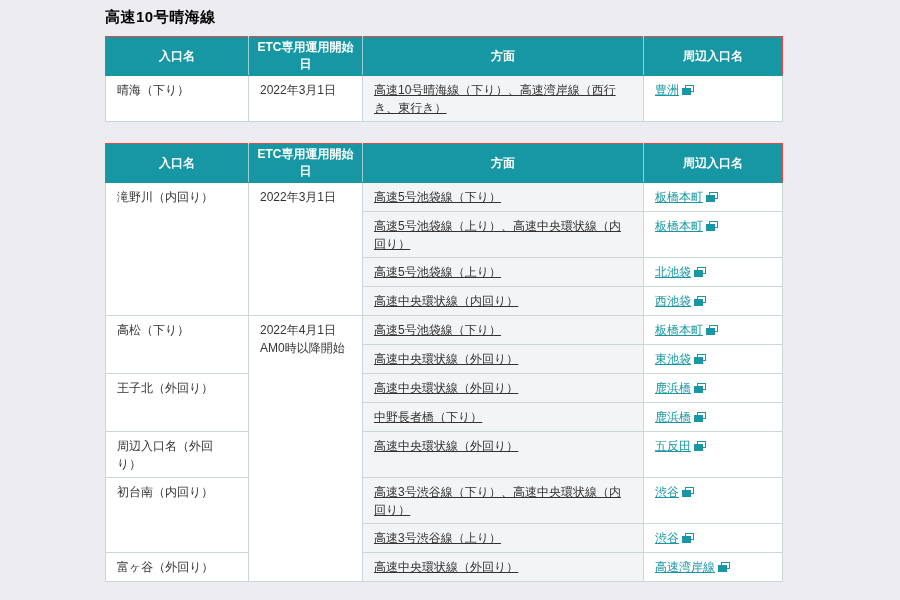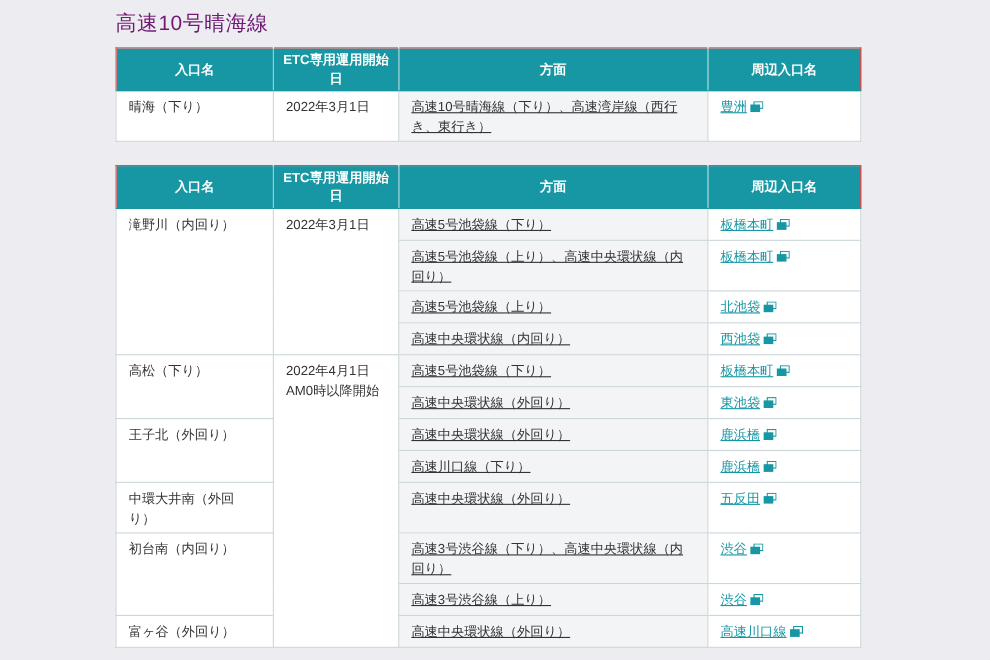--- a/index.html
+++ b/index.html
@@ -10,23 +10,23 @@
     font-family: "Liberation Sans", "DejaVu Sans", sans-serif;
     color: #333;
   }
   .content {
     margin-left: 105px;
     padding-top: 8px;
     width: 677px;
   }
   .section + .section { margin-top: 21px; }
   .section-title {
-    font-size: 19px;
-    font-weight: normal;
-    color: #701a75;
+    font-size: 15px;
+    font-weight: bold;
+    color: #000000;
     margin-bottom: 9px;
     letter-spacing: 0.5px;
   }
   table {
     border-collapse: collapse;
     table-layout: fixed;
     width: 677px;
     background: #ffffff;
     border: 1px solid #ef4444;
   }
@@ -166,28 +166,28 @@
           </tr>
           <tr>
             <td class="entrance" rowspan="2">王子北（外回り）</td>
             <td class="direction">高速中央環状線（外回り）</td>
             <td class="link"><a class="nearby-link" href="#">鹿浜橋</a><span class="link-icon"><svg width="12" height="10" viewBox="0 0 12 10">
                   <rect x="3.5" y="0.5" width="8" height="6" fill="#ffffff" stroke="#1797a3" stroke-width="1"></rect>
                   <rect x="0" y="3" width="9" height="7" fill="#1797a3"></rect>
                 </svg></span></td>
           </tr>
           <tr>
-            <td class="direction">高速川口線（下り）</td>
+            <td class="direction">中野長者橋（下り）</td>
             <td class="link"><a class="nearby-link" href="#">鹿浜橋</a><span class="link-icon"><svg width="12" height="10" viewBox="0 0 12 10">
                   <rect x="3.5" y="0.5" width="8" height="6" fill="#ffffff" stroke="#1797a3" stroke-width="1"></rect>
                   <rect x="0" y="3" width="9" height="7" fill="#1797a3"></rect>
                 </svg></span></td>
           </tr>
           <tr>
-            <td class="entrance">中環大井南（外回り）</td>
+            <td class="entrance">周辺入口名（外回り）</td>
             <td class="direction">高速中央環状線（外回り）</td>
             <td class="link"><a class="nearby-link" href="#">五反田</a><span class="link-icon"><svg width="12" height="10" viewBox="0 0 12 10">
                   <rect x="3.5" y="0.5" width="8" height="6" fill="#ffffff" stroke="#1797a3" stroke-width="1"></rect>
                   <rect x="0" y="3" width="9" height="7" fill="#1797a3"></rect>
                 </svg></span></td>
           </tr>
           <tr>
             <td class="entrance" rowspan="2">初台南（内回り）</td>
             <td class="direction">高速3号渋谷線（下り）、高速中央環状線（内回り）</td>
             <td class="link"><a class="nearby-link" href="#">渋谷</a><span class="link-icon"><svg width="12" height="10" viewBox="0 0 12 10">
@@ -198,21 +198,21 @@
           <tr>
             <td class="direction">高速3号渋谷線（上り）</td>
             <td class="link"><a class="nearby-link" href="#">渋谷</a><span class="link-icon"><svg width="12" height="10" viewBox="0 0 12 10">
                   <rect x="3.5" y="0.5" width="8" height="6" fill="#ffffff" stroke="#1797a3" stroke-width="1"></rect>
                   <rect x="0" y="3" width="9" height="7" fill="#1797a3"></rect>
                 </svg></span></td>
           </tr>
           <tr>
             <td class="entrance" rowspan="3">富ヶ谷（外回り）</td>
             <td class="direction">高速中央環状線（外回り）</td>
-            <td class="link"><a class="nearby-link" href="#">高速川口線</a><span class="link-icon"><svg width="12" height="10" viewBox="0 0 12 10">
+            <td class="link"><a class="nearby-link" href="#">高速湾岸線</a><span class="link-icon"><svg width="12" height="10" viewBox="0 0 12 10">
                   <rect x="3.5" y="0.5" width="8" height="6" fill="#ffffff" stroke="#1797a3" stroke-width="1"></rect>
                   <rect x="0" y="3" width="9" height="7" fill="#1797a3"></rect>
                 </svg></span></td>
           </tr>
         </tbody>
       </table>
     </div>
   </div>
 
 </body></html>

